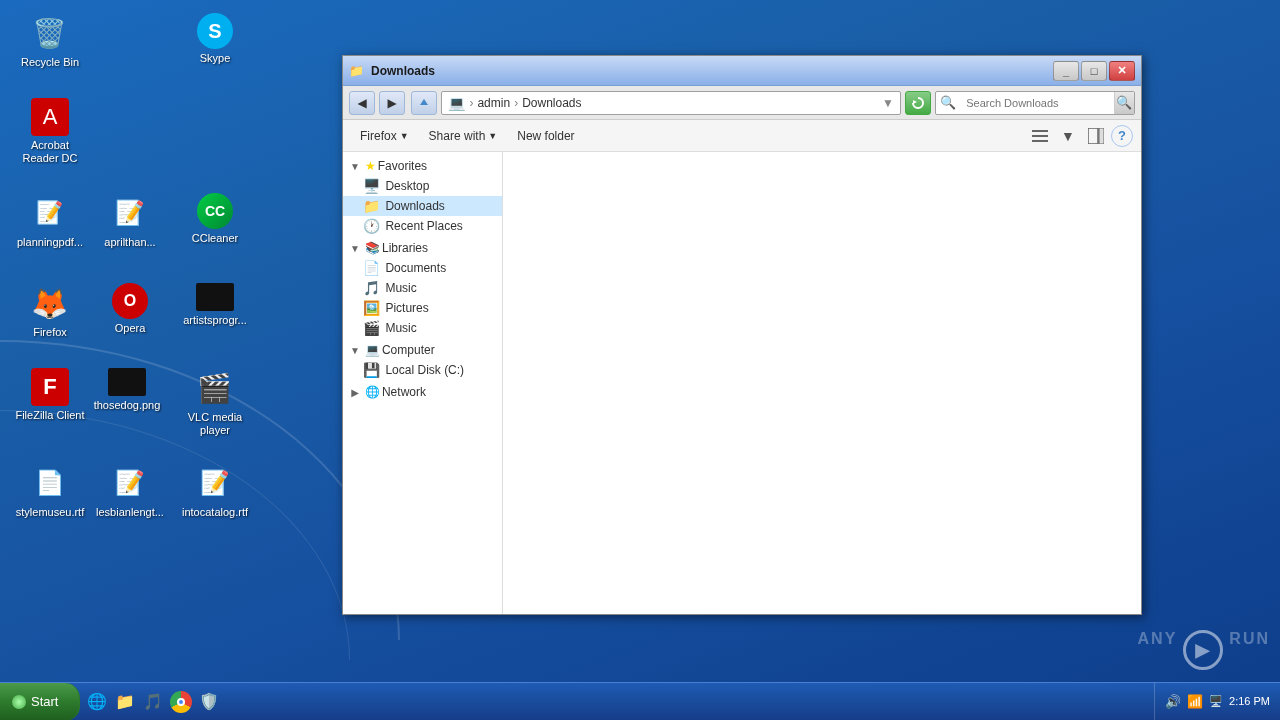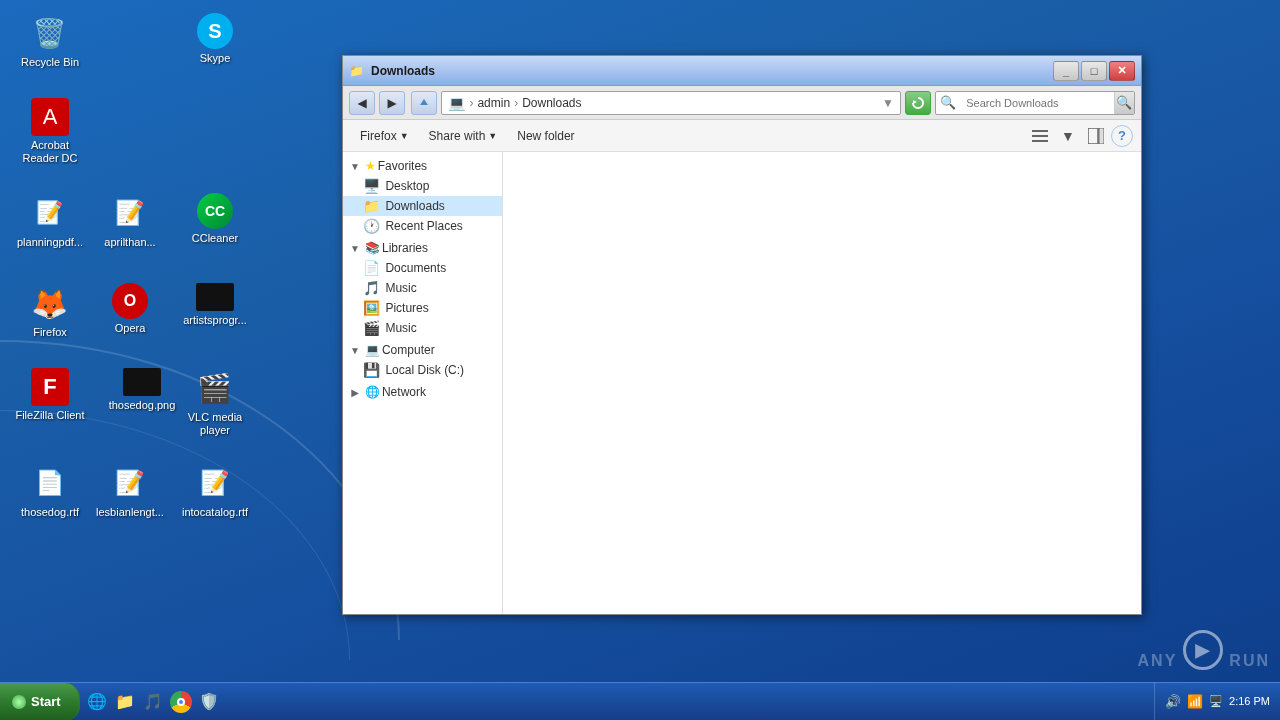--- a/index.html
+++ b/index.html
@@ -100,21 +100,21 @@
       border-top: 1px solid #4a7fd4;
     }
     .start-button {
       height: 38px;
       padding: 0 12px;
       background: linear-gradient(to bottom, #4a9a4a 0%, #2d7a2d 50%, #1e5e1e 100%);
       border: none;
       border-right: 1px solid #2d7a2d;
       color: white;
       font-size: 13px;
-      font-weight: bold;
+      font-weight: normal;
       cursor: pointer;
       display: flex;
       align-items: center;
       gap: 5px;
       border-radius: 0 15px 15px 0;
       min-width: 80px;
     }
     .start-orb {
       width: 14px;
       height: 14px;
@@ -403,21 +403,21 @@
     
     .anyrun-watermark {
       position: absolute;
       bottom: 50px;
       right: 10px;
       color: rgba(255,255,255,0.5);
       font-size: 28px;
       font-weight: bold;
       letter-spacing: 2px;
       display: flex;
-      align-items: flex-end;
+      align-items: flex-start;
       gap: 6px;
       pointer-events: none;
     }
     .anyrun-logo {
       width: 40px;
       height: 40px;
       border: 3px solid rgba(255,255,255,0.5);
       border-radius: 50%;
       display: flex;
       align-items: center;
@@ -473,32 +473,32 @@
     <div class="desktop-icon" style="position:absolute;left:10px;top:275px;">
       <div class="icon-img" style="font-size:30px;">🦊</div>
       <div class="icon-label">Firefox</div>
     </div>
     <div class="desktop-icon" style="position:absolute;left:10px;top:360px;">
       <div class="icon-img" style="font-size:22px;background:#cc0000;border-radius:4px;width:38px;height:38px;color:white;display:flex;align-items:center;justify-content:center;font-weight:bold;">F</div>
       <div class="icon-label">FileZilla Client</div>
     </div>
     <div class="desktop-icon" style="position:absolute;left:10px;top:455px;">
       <div class="icon-img" style="font-size:24px;">📄</div>
-      <div class="icon-label">thosedog.rtf</div>
+      <div class="icon-label">stylemuseu.rtf</div>
     </div>
 
     <div class="desktop-icon" style="position:absolute;left:90px;top:185px;">
       <div class="icon-img" style="font-size:24px;">📝</div>
       <div class="icon-label">aprilthan...</div>
     </div>
     <div class="desktop-icon" style="position:absolute;left:90px;top:275px;">
       <div class="icon-img" style="width:36px;height:36px;background:#cc0000;border-radius:50%;display:flex;align-items:center;justify-content:center;color:white;font-weight:bold;font-size:16px;">O</div>
       <div class="icon-label">Opera</div>
     </div>
-    <div class="desktop-icon" style="position:absolute;left:102px;top:360px;">
+    <div class="desktop-icon" style="position:absolute;left:87px;top:360px;">
       <div class="icon-img" style="width:38px;height:28px;background:#111;border-radius:2px;"></div>
       <div class="icon-label">thosedog.png</div>
     </div>
     <div class="desktop-icon" style="position:absolute;left:90px;top:455px;">
       <div class="icon-img" style="font-size:24px;">📝</div>
       <div class="icon-label">lesbianlengt...</div>
     </div>
 
     <div class="desktop-icon" style="position:absolute;left:175px;top:5px;">
       <div class="icon-img" style="width:36px;height:36px;background:#00aff0;border-radius:50%;display:flex;align-items:center;justify-content:center;color:white;font-weight:bold;font-size:20px;">S</div>

